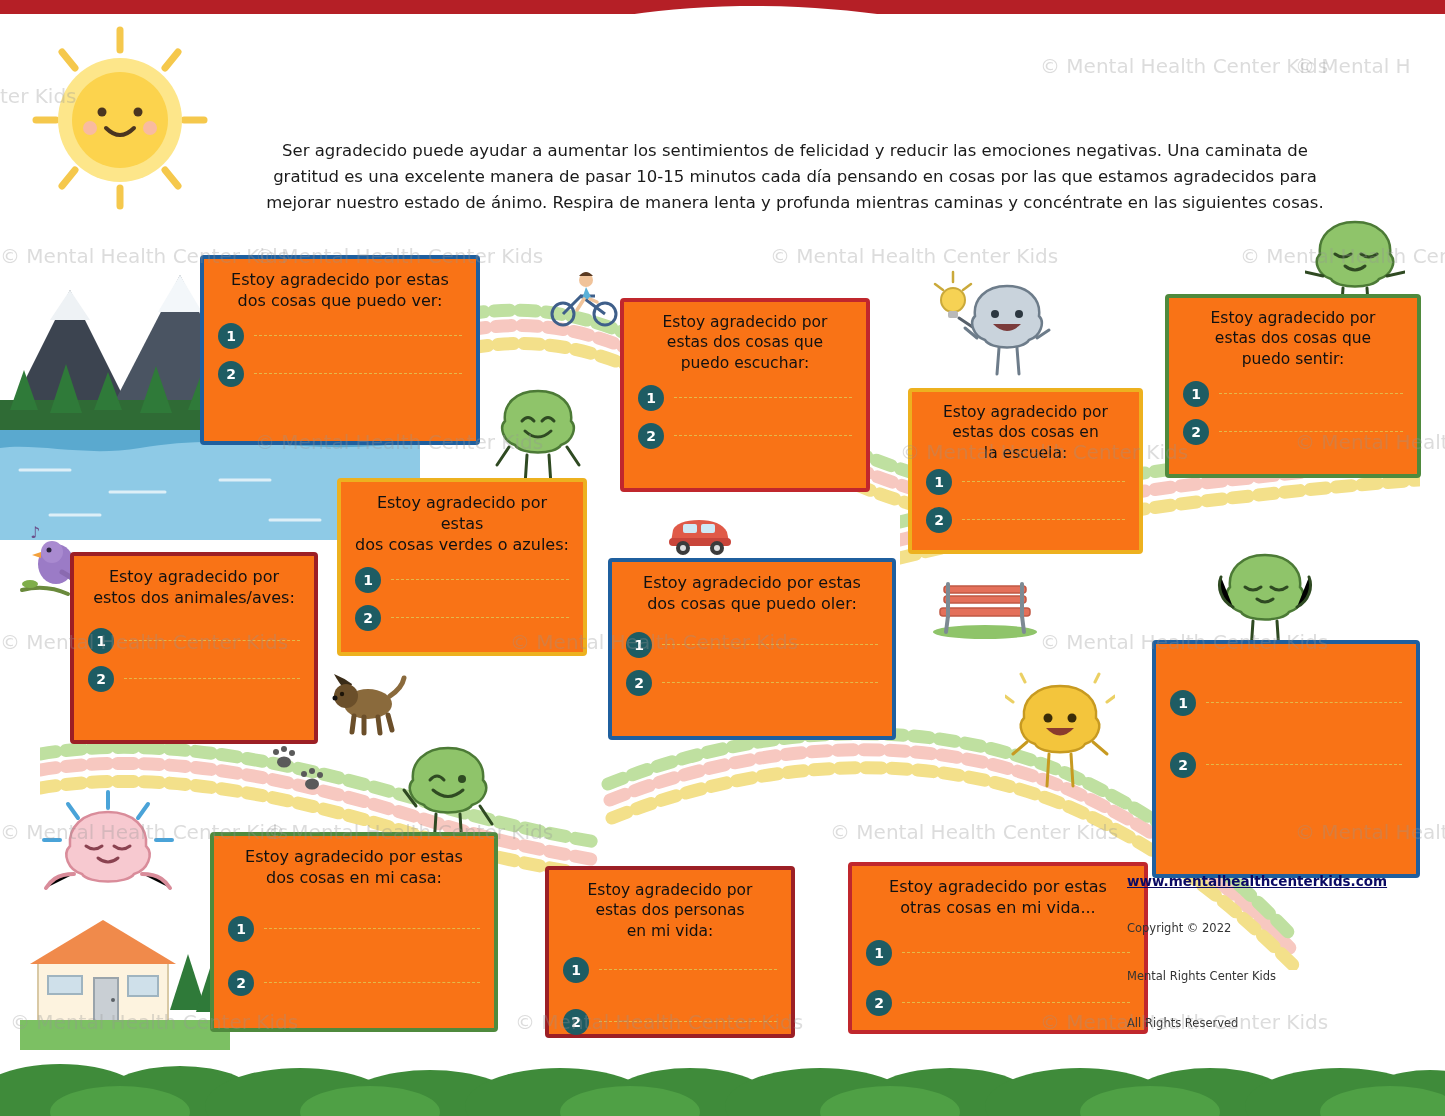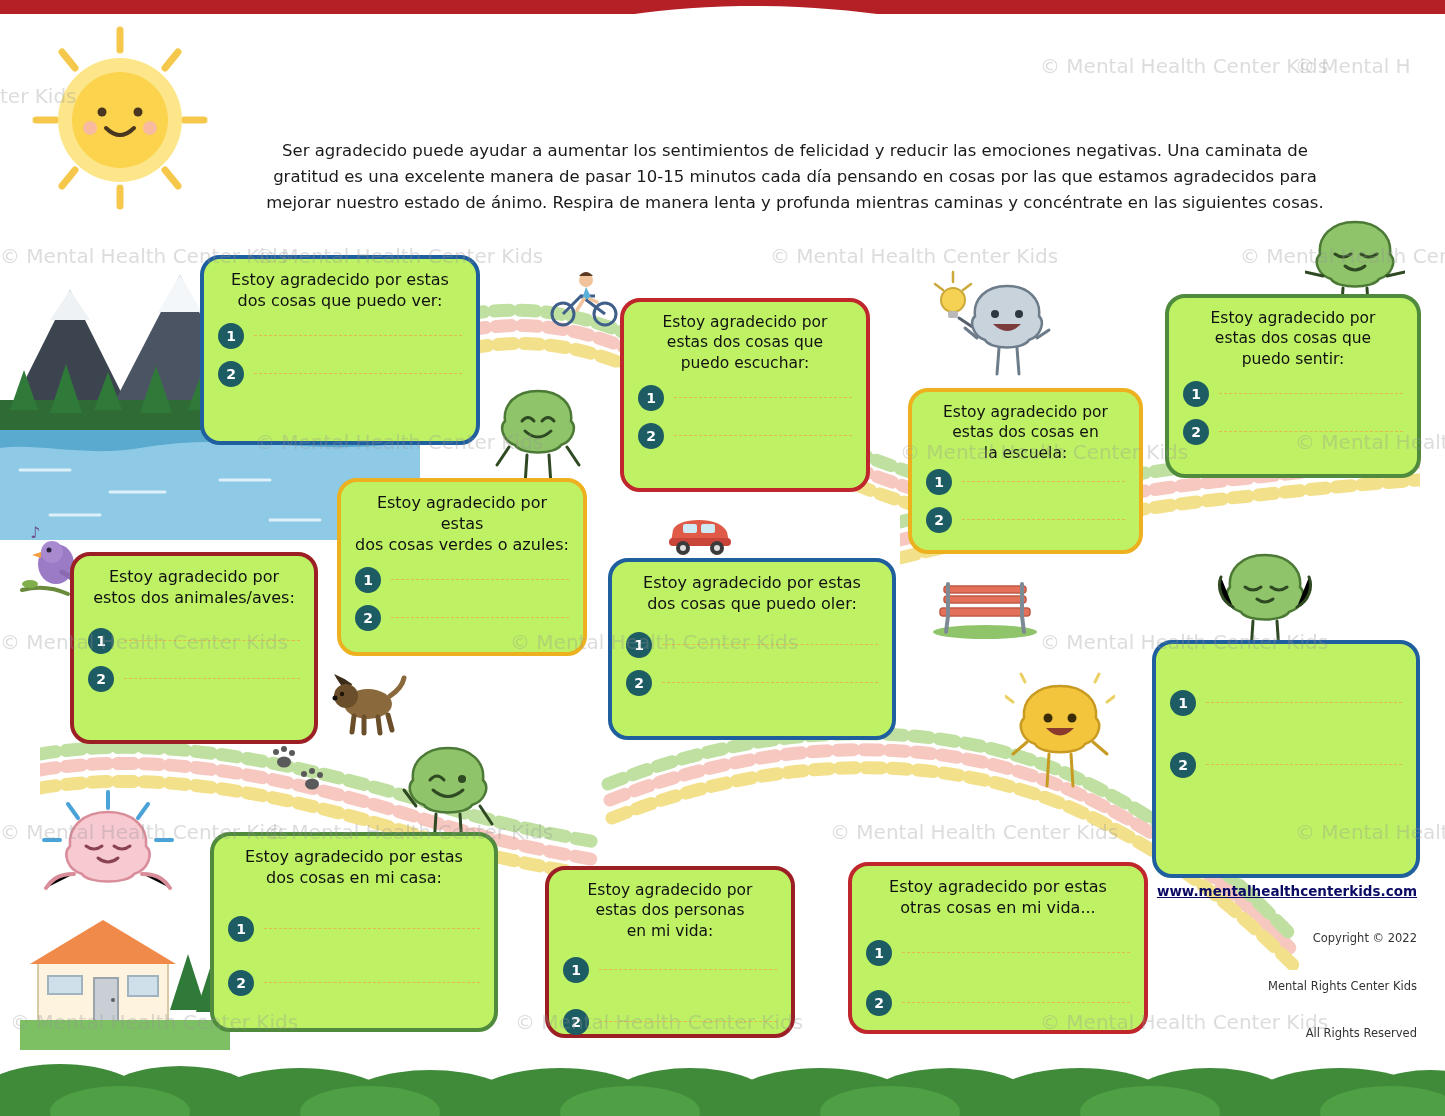--- a/index.html
+++ b/index.html
@@ -42,22 +42,22 @@
     line-height:1.58;
     color:#1a1a1a;
   }
 
   
   .path { position:absolute; }
 
   
   .card {
     position:absolute;
-    background:#bef264;
-    border-radius:20px;
+    background:#f97316;
+    border-radius:4px;
     border:4px solid #000;
     box-sizing:border-box;
     padding:10px 14px 8px 14px;
   }
   .card-title {
     text-align:center;
     font-size:16px;
     line-height:1.32;
     color:#111;
     margin-bottom:6px;
@@ -84,21 +84,21 @@
 
   
   .c-blue   { border-color:#1f5f9e; }
   .c-red    { border-color:#c0272d; }
   .c-green  { border-color:#4f8a3d; }
   .c-yellow { border-color:#edb11f; }
   .c-darkred{ border-color:#9c1f25; }
 
   
   .footer {
-    position:absolute; right:28px; bottom:74px; width:290px; text-align:right;
+    position:absolute; right:28px; bottom:84px; width:290px; text-align:left;
   }
   .footer-url { font-size:13.5px; font-weight:bold; color:#0a0a64; text-decoration:underline; }
   .footer-line { font-size:11.5px; color:#333; line-height:1.45;margin-top:31px; }
 
   
   .wm {
     position:absolute;
     color:rgba(150,150,150,0.33);
     font-size:20px;
     white-space:nowrap;

